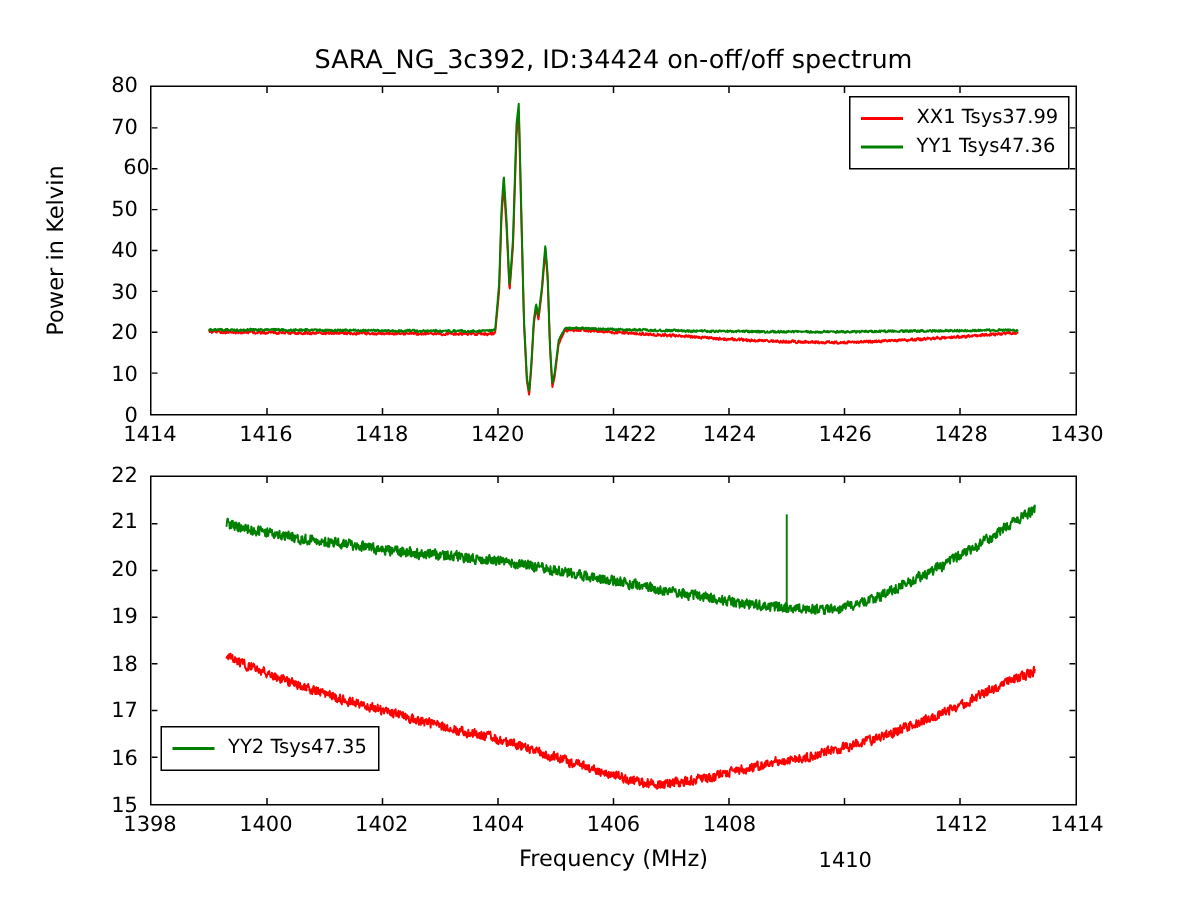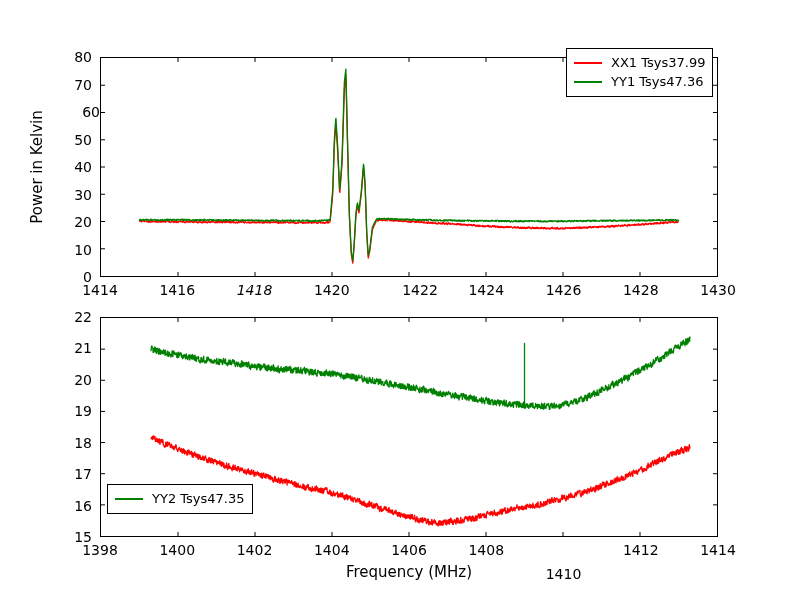--- a/index.html
+++ b/index.html
@@ -110,20 +110,21 @@
   .legend-text {
     font-size: 13px;
     color: #000000;
   }
 </style>
 </head>
 <body>
 
 <div id="figure">
 
+  <div class="fig-title">SARA_NG_3c392, ID:34424 on-off/off spectrum</div>
 
   <div class="axes" id="axes-top">
     <svg class="plot-svg" id="svg-top" viewBox="0 0 618 220" preserveAspectRatio="none">
         <g stroke="#000000" stroke-width="1">
           <line x1="77.25" y1="0" x2="77.25" y2="4"></line>
           <line x1="77.25" y1="220" x2="77.25" y2="216"></line>
           <line x1="154.5" y1="0" x2="154.5" y2="4"></line>
           <line x1="154.5" y1="220" x2="154.5" y2="216"></line>
           <line x1="231.75" y1="0" x2="231.75" y2="4"></line>
           <line x1="231.75" y1="220" x2="231.75" y2="216"></line>
@@ -161,31 +162,31 @@
       <div class="tick-label ytick-label" style="left: 34px; width: 58px; top: 194.5px;">30</div>
       <div class="tick-label ytick-label" style="left: 34px; width: 58px; top: 167px;">40</div>
       <div class="tick-label ytick-label" style="left: 34px; width: 58px; top: 139.5px;">50</div>
       <div class="tick-label ytick-label" style="left: 42px; width: 58px; top: 112px;">60</div>
       <div class="tick-label ytick-label" style="left: 34px; width: 58px; top: 84.5px;">70</div>
       <div class="tick-label ytick-label" style="left: 34px; width: 58px; top: 57px;">80</div>
     </div>
   <div id="ticks-top-x">
       <div class="tick-label xtick-label" style="left: 100px; top: 282px;">1414</div>
       <div class="tick-label xtick-label" style="left: 177.25px; top: 282px;">1416</div>
-      <div class="tick-label xtick-label" style="left: 254.5px; top: 282px; font-style: italic;">1418</div>
+      <div class="tick-label xtick-label" style="left: 254.5px; top: 282px;">1418</div>
       <div class="tick-label xtick-label" style="left: 331.75px; top: 282px;">1420</div>
       <div class="tick-label xtick-label" style="left: 420px; top: 282px;">1422</div>
       <div class="tick-label xtick-label" style="left: 486.25px; top: 282px;">1424</div>
       <div class="tick-label xtick-label" style="left: 563.5px; top: 282px;">1426</div>
       <div class="tick-label xtick-label" style="left: 640.75px; top: 282px;">1428</div>
       <div class="tick-label xtick-label" style="left: 718px; top: 282px;">1430</div>
     </div>
   <div class="axis-label-y" id="label-y-top" style="left: 28px; top: 167px; transform: rotate(-90deg) translate(-50%, 0px);">Power in Kelvin</div>
 
-  <div class="legend-box" id="legend-top" style="left: 566px; top: 48px;">
+  <div class="legend-box" id="legend-top" style="left: 566px; top: 64px;">
     <div class="legend-row">
       <span class="legend-swatch" style="border-top-color:#ff0000"></span>
       <span class="legend-text">XX1 Tsys37.99</span>
     </div>
     <div class="legend-row">
       <span class="legend-swatch" style="border-top-color:#008000"></span>
       <span class="legend-text">YY1 Tsys47.36</span>
     </div>
   </div>
 

